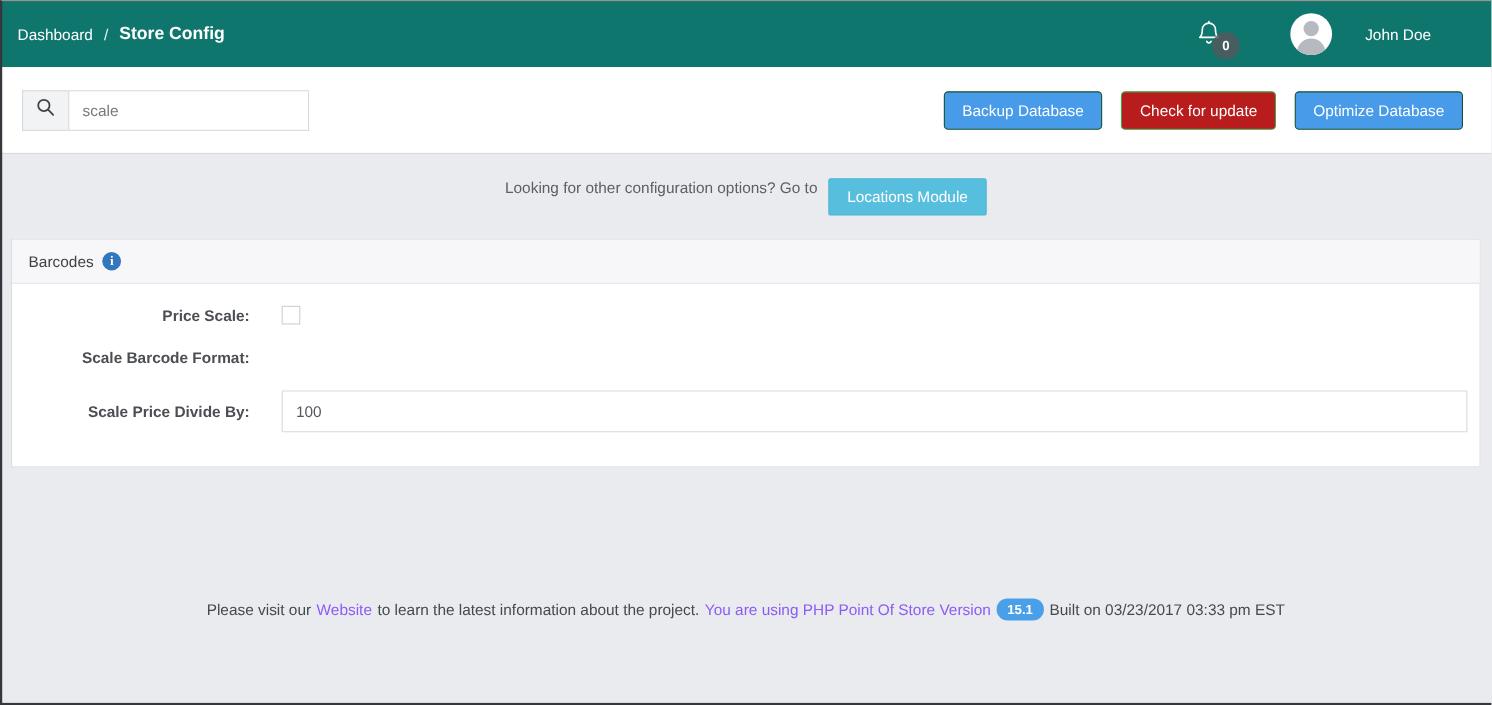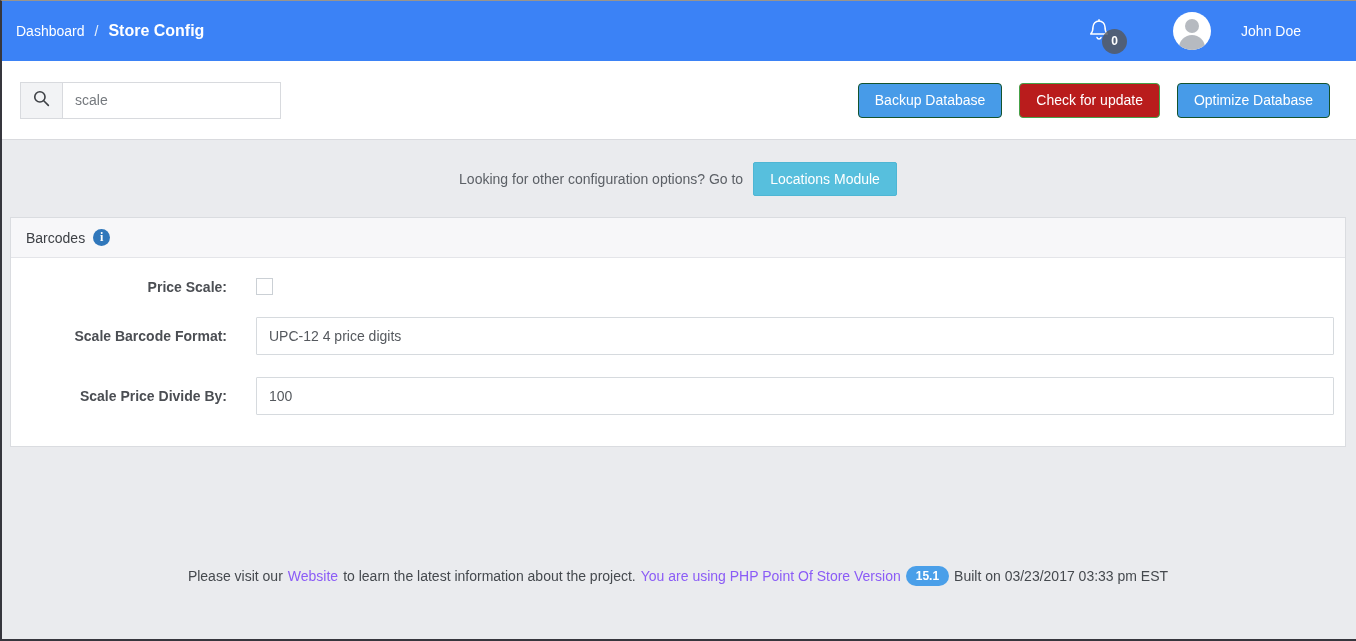--- a/index.html
+++ b/index.html
@@ -12,21 +12,21 @@
   
   .frame {
     position:absolute; inset:0; pointer-events:none; z-index:50;
     border-left:2px solid #36363d;
     border-bottom:2px solid #36363d;
     border-top:1px solid #9a948c;
   }
 
   
   .app-header {
-    height:61px; background:#3b82f6;
+    height:61px; background:#0f766e;
     display:flex; align-items:center;
     padding:0 55px 0 16px;
   }
   .breadcrumb { display:flex; align-items:center; gap:10px; color:#fff; }
   .crumb-link { font-size:14px; color:#fff; text-decoration:none; cursor:pointer; }
   .crumb-sep { font-size:14px; color:#e8f1fb; }
   .crumb-current { font-size:16px; font-weight:bold; color:#fff; }
   .header-right { margin-left:auto; display:flex; align-items:center; }
 
   .bell-wrap { position:relative; width:24px; height:26px; cursor:pointer; }
@@ -74,21 +74,21 @@
   .btn {
     height:35px; padding:0 16px; font-size:14px; color:#fff;
     border-radius:4px; cursor:pointer;
     font-family:"Liberation Sans", sans-serif;
   }
   .btn-blue  { background:#479be8; border:1px solid #14532d; }
   .btn-green { background:#b91c1c; border:1px solid #45a249; }
 
   
   .info-bar {
-    margin-top:22px; display:flex; align-items:center; justify-content:center;
+    margin-top:22px; display:flex; align-items:flex-start; justify-content:center;
     gap:10px;
   }
   .info-bar-text { font-size:14px; color:#5c6066; }
   .btn-info-sm {
     background:#57bfdd; border:1px solid #4eb6d4; color:#fff;
     font-size:14px; padding:8px 16px; border-radius:2px; cursor:pointer;
     font-family:"Liberation Sans", sans-serif;
   }
 
   
@@ -198,23 +198,20 @@
   </div>
   <div class="panel-body">
     <div class="form-row">
       <label class="form-label">Price Scale:</label>
       <div class="form-field">
         <input type="checkbox" class="checkbox" style="">
       </div>
     </div>
     <div class="form-row">
       <label class="form-label">Scale Barcode Format:</label>
-      <div class="form-field">
-        <input type="text" class="text-input" value="UPC-12 4 price digits" style="">
-      </div>
     </div>
     <div class="form-row">
       <label class="form-label">Scale Price Divide By:</label>
       <div class="form-field">
         <input type="text" class="text-input" value="100" style="">
       </div>
     </div>
   </div>
 </div>
 

